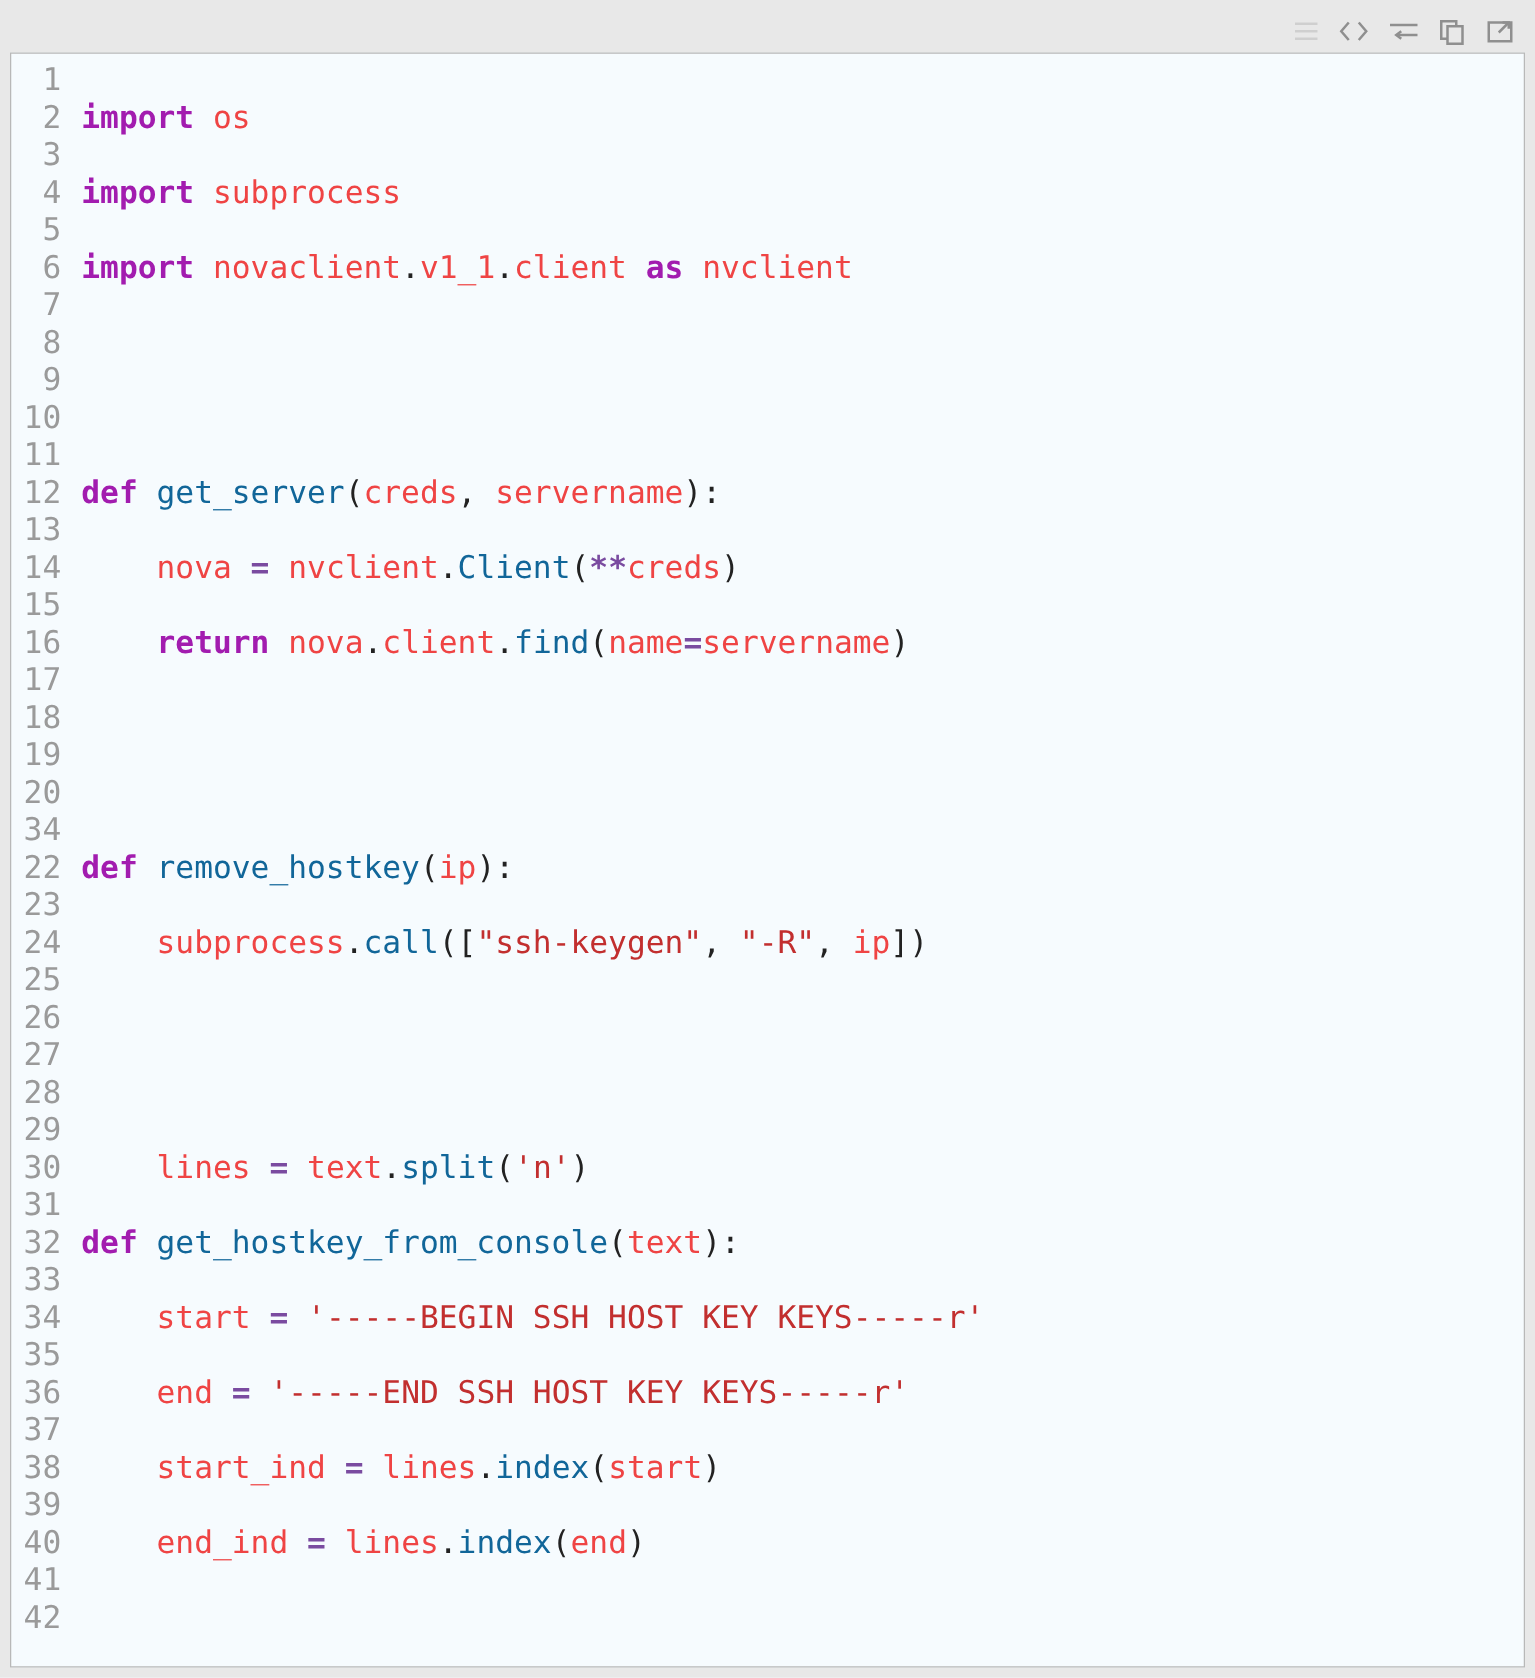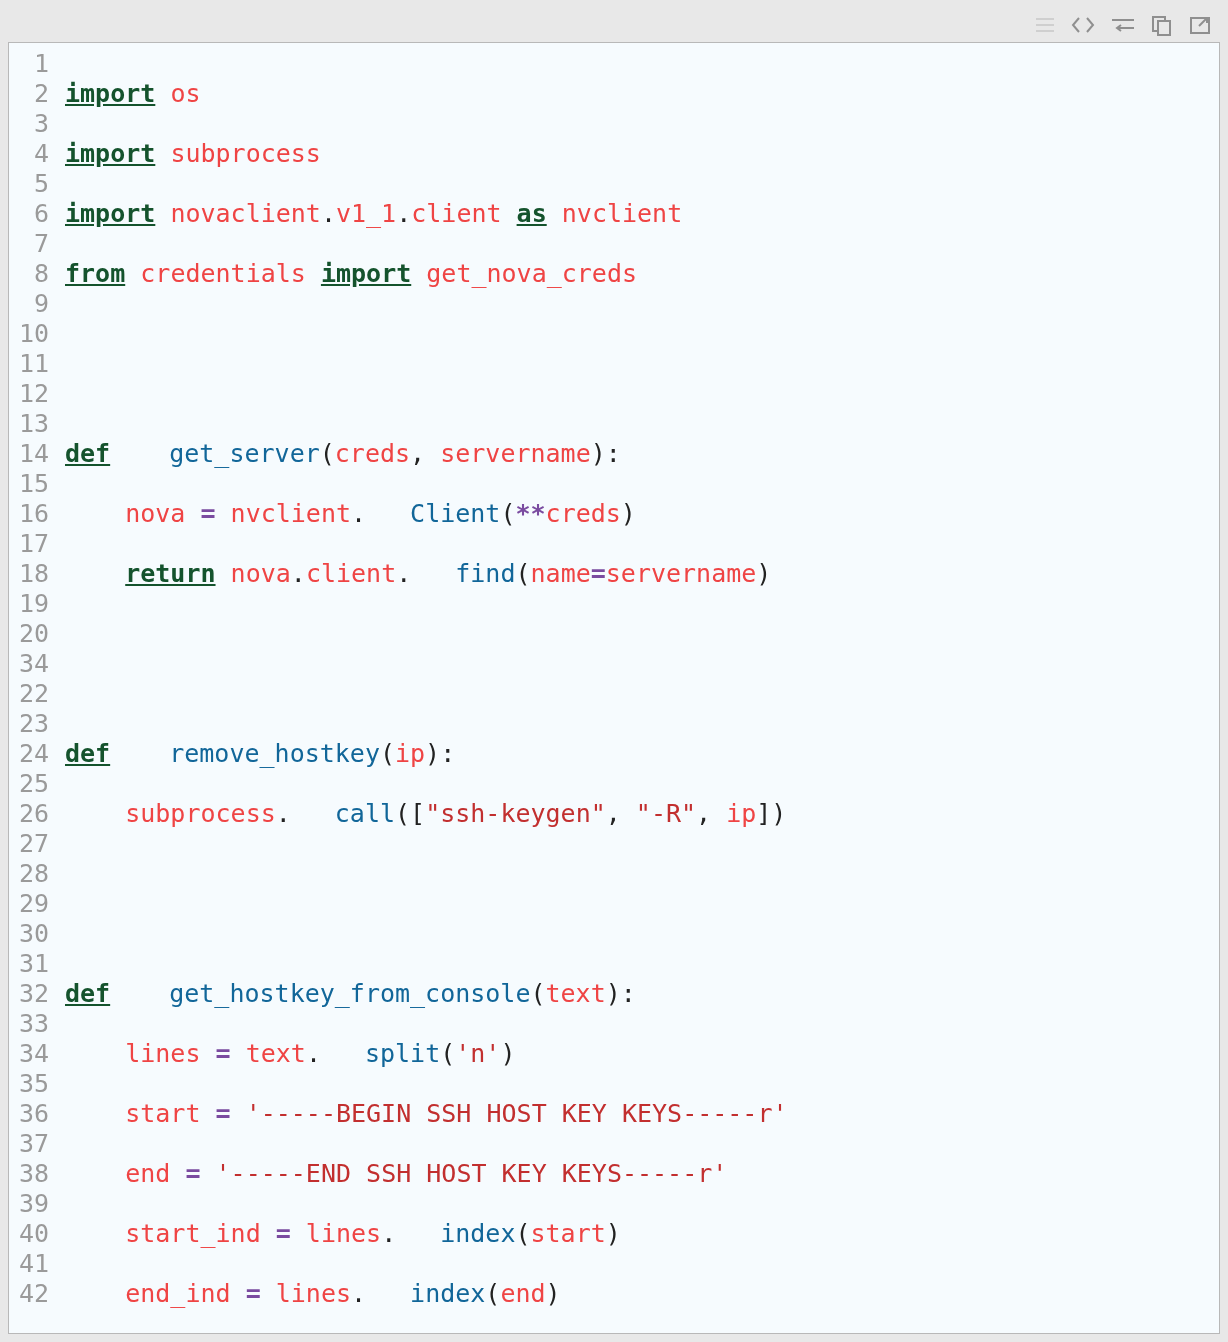--- a/index.html
+++ b/index.html
@@ -46,22 +46,22 @@
   }
   .gutter div { height: 30px; }
   .code {
     white-space: pre;
     padding-left: 6px;
     color: #222;
   }
   .code div { height: 30px; }
 
   
-  .kw   { color: #14532d; font-weight: 600; text-decoration: underline; }
-  .fn   { color: #116699; margin-left: 44px; }                    
+  .kw   { color: #a21caf; font-weight: 600; }
+  .fn   { color: #116699; }                    
   .id   { color: #ef4444; }
   .str  { color: #c22f2f; }
   .op   { color: #7a4ba0; font-weight:600; }                    
 </style>
 </head>
 <body>
 
 <div class="outer">
 
   <div class="toolbar">
@@ -153,34 +153,33 @@
           <div>38</div>
           <div>39</div>
           <div>40</div>
           <div>41</div>
           <div>42</div>
         </div>
       <div class="code">
 <div><span class="kw">import</span><span> </span><span class="id">os</span></div>
 <div><span class="kw">import</span><span> </span><span class="id">subprocess</span></div>
 <div><span class="kw">import</span><span> </span><span class="id">novaclient</span><span>.</span><span class="id">v1_1</span><span>.</span><span class="id">client</span><span> </span><span class="kw">as</span><span> </span><span class="id">nvclient</span></div>
-<div><span class="kw">from</span><span> </span><span class="id">credentials</span><span> </span><span class="kw">import</span><span> </span><span class="id">get_nova_creds</span></div>
 <div></div>
 <div></div>
 <div><span class="kw">def</span><span> </span><span class="fn">get_server</span><span>(</span><span class="id">creds</span><span>, </span><span class="id">servername</span><span>):</span></div>
 <div><span>    </span><span class="id">nova </span><span class="op">=</span><span> </span><span class="id">nvclient</span><span>.</span><span class="fn">Client</span><span>(</span><span class="op">**</span><span class="id">creds</span><span>)</span></div>
 <div><span>    </span><span class="kw">return</span><span> </span><span class="id">nova</span><span>.</span><span class="id">client</span><span>.</span><span class="fn">find</span><span>(</span><span class="id">name</span><span class="op">=</span><span class="id">servername</span><span>)</span></div>
 <div></div>
 <div></div>
 <div><span class="kw">def</span><span> </span><span class="fn">remove_hostkey</span><span>(</span><span class="id">ip</span><span>):</span></div>
 <div><span>    </span><span class="id">subprocess</span><span>.</span><span class="fn">call</span><span>([</span><span class="str">"ssh-keygen"</span><span>, </span><span class="str">"-R"</span><span>, </span><span class="id">ip</span><span>])</span></div>
 <div></div>
 <div></div>
+<div><span>    </span><span class="id">lines </span><span class="op">=</span><span> </span><span class="id">text</span><span>.</span><span class="fn">split</span><span>(</span><span class="str">'n'</span><span>)</span></div>
 <div><span class="kw">def</span><span> </span><span class="fn">get_hostkey_from_console</span><span>(</span><span class="id">text</span><span>):</span></div>
-<div><span>    </span><span class="id">lines </span><span class="op">=</span><span> </span><span class="id">text</span><span>.</span><span class="fn">split</span><span>(</span><span class="str">'n'</span><span>)</span></div>
 <div><span>    </span><span class="id">start </span><span class="op">=</span><span> </span><span class="str">'-----BEGIN SSH HOST KEY KEYS-----r'</span></div>
 <div><span>    </span><span class="id">end </span><span class="op">=</span><span> </span><span class="str">'-----END SSH HOST KEY KEYS-----r'</span></div>
 <div><span>    </span><span class="id">start_ind </span><span class="op">=</span><span> </span><span class="id">lines</span><span>.</span><span class="fn">index</span><span>(</span><span class="id">start</span><span>)</span></div>
 <div><span>    </span><span class="id">end_ind </span><span class="op">=</span><span> </span><span class="id">lines</span><span>.</span><span class="fn">index</span><span>(</span><span class="id">end</span><span>)</span></div>
 
 
 
 
 
 

